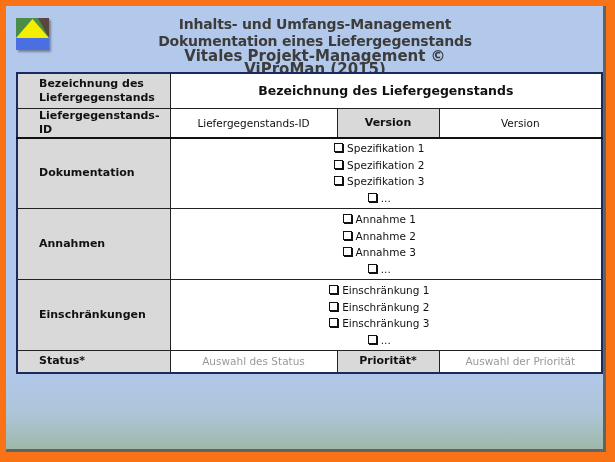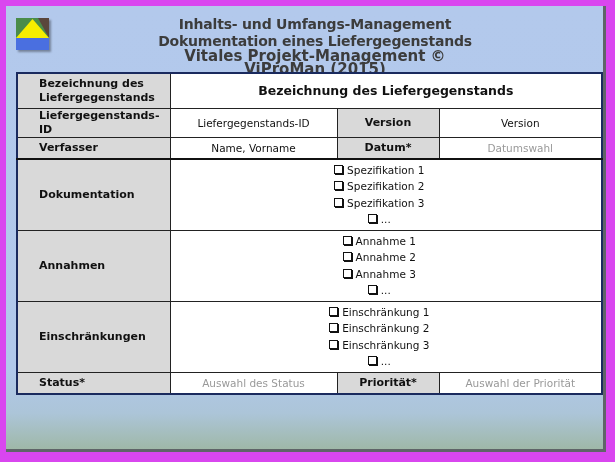--- a/index.html
+++ b/index.html
@@ -1,17 +1,17 @@
 <!DOCTYPE html>
 <html><head>
 <meta charset="utf-8">
 <style>
   html, body { margin:0; padding:0; }
   body { width:615px; height:462px; overflow:hidden; background:#8a8a8a; font-family:"DejaVu Sans", sans-serif; }
-  .frame { position:absolute; left:0; top:0; width:615px; height:462px; background:#d946ef; }
+  .frame { position:absolute; left:0; top:0; width:615px; height:462px; background:#f97316; }
   .panel { position:absolute; left:6px; top:6px; width:600px; height:446px;
     background:linear-gradient(to bottom,#b3c9ec 0%,#b1c8eb 82%,#acc5d8 92%,#9fb8a8 100%);
     border-right:3px solid #5f6468; border-bottom:3px solid #5f6468; box-sizing:border-box; }
   .logo { position:absolute; left:16px; top:18px; width:33px; height:32px; box-shadow:2px 2px 2px rgba(0,0,0,.35); }
   .hdr { position:absolute; left:150px; top:16px; width:330px; text-align:center; color:#3c3c3c; }
   .h1 { font-family:"DejaVu Sans", sans-serif; font-weight:bold; font-size:14px; line-height:17px; letter-spacing:-0.2px; }
   .h3 { font-weight:bold; font-size:15px; line-height:13px; }
   table { position:absolute; left:16px; top:72px; width:585px; border-collapse:collapse; table-layout:fixed;
     font-family:"DejaVu Sans", sans-serif; font-size:10.5px; color:#111; border:2px solid #1a2a5e; }
   td { border:1px solid #222; padding:0 21px; height:20px; box-sizing:border-box; background:#fff; text-align:center; line-height:14px; }
@@ -55,26 +55,20 @@
         <tr>
       <td class="lab" style="height:35px">Bezeichnung des Liefergegenstands</td>
       <td colspan="4" class="title-cell">Bezeichnung des Liefergegenstands</td>
     </tr>
     <tr>
       <td class="lab" style="height:21px">Liefergegenstands-ID</td>
       <td>Liefergegenstands-ID</td>
       <td class="labc">Version</td>
       <td colspan="2">Version</td>
     </tr>
-    <tr>
-      <td class="lab" style="height:22px">Verfasser</td>
-      <td>Name, Vorname</td>
-      <td class="labc">Datum*</td>
-      <td colspan="2" class="gray">Datumswahl</td>
-    </tr>
     <tr class="thick">
       <td class="lab" style="height:71px">Dokumentation</td>
       <td colspan="4" class="lst">
         <div><span class="cb"></span><span>Spezifikation 1</span></div>
         <div><span class="cb"></span><span>Spezifikation 2</span></div>
         <div><span class="cb"></span><span>Spezifikation 3</span></div>
         <div><span class="cb"></span><span>...</span></div>
       </td>
     </tr>
     <tr>

